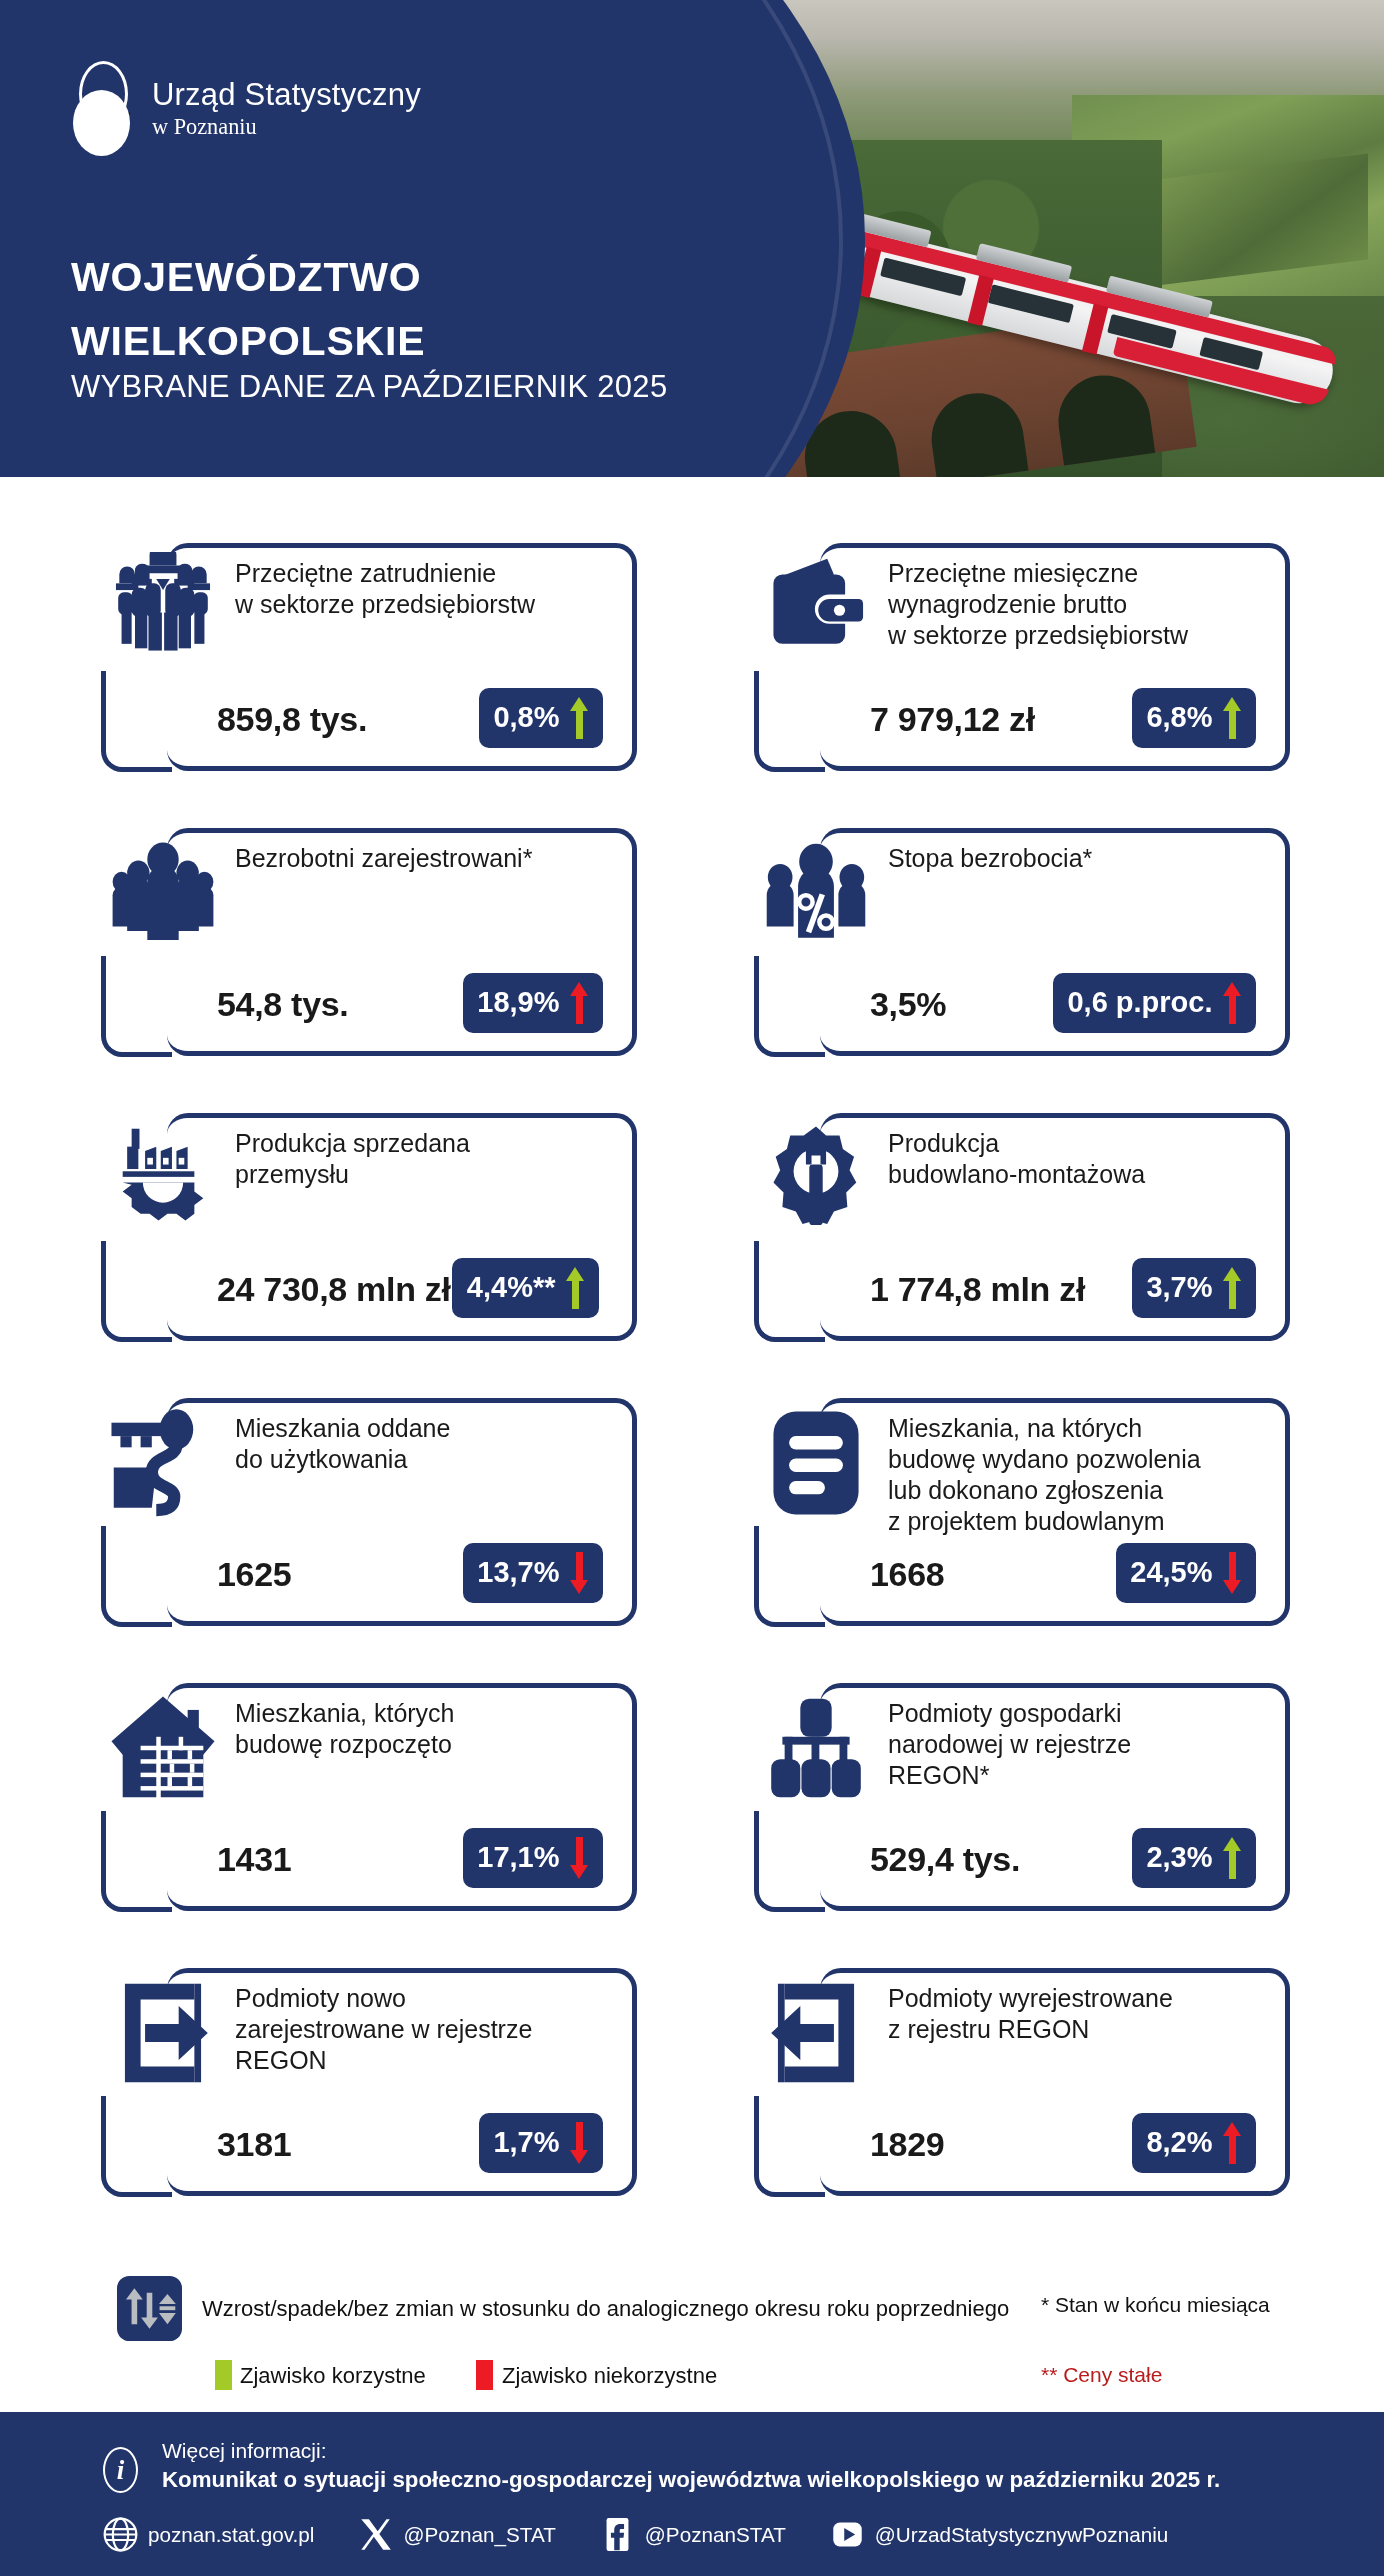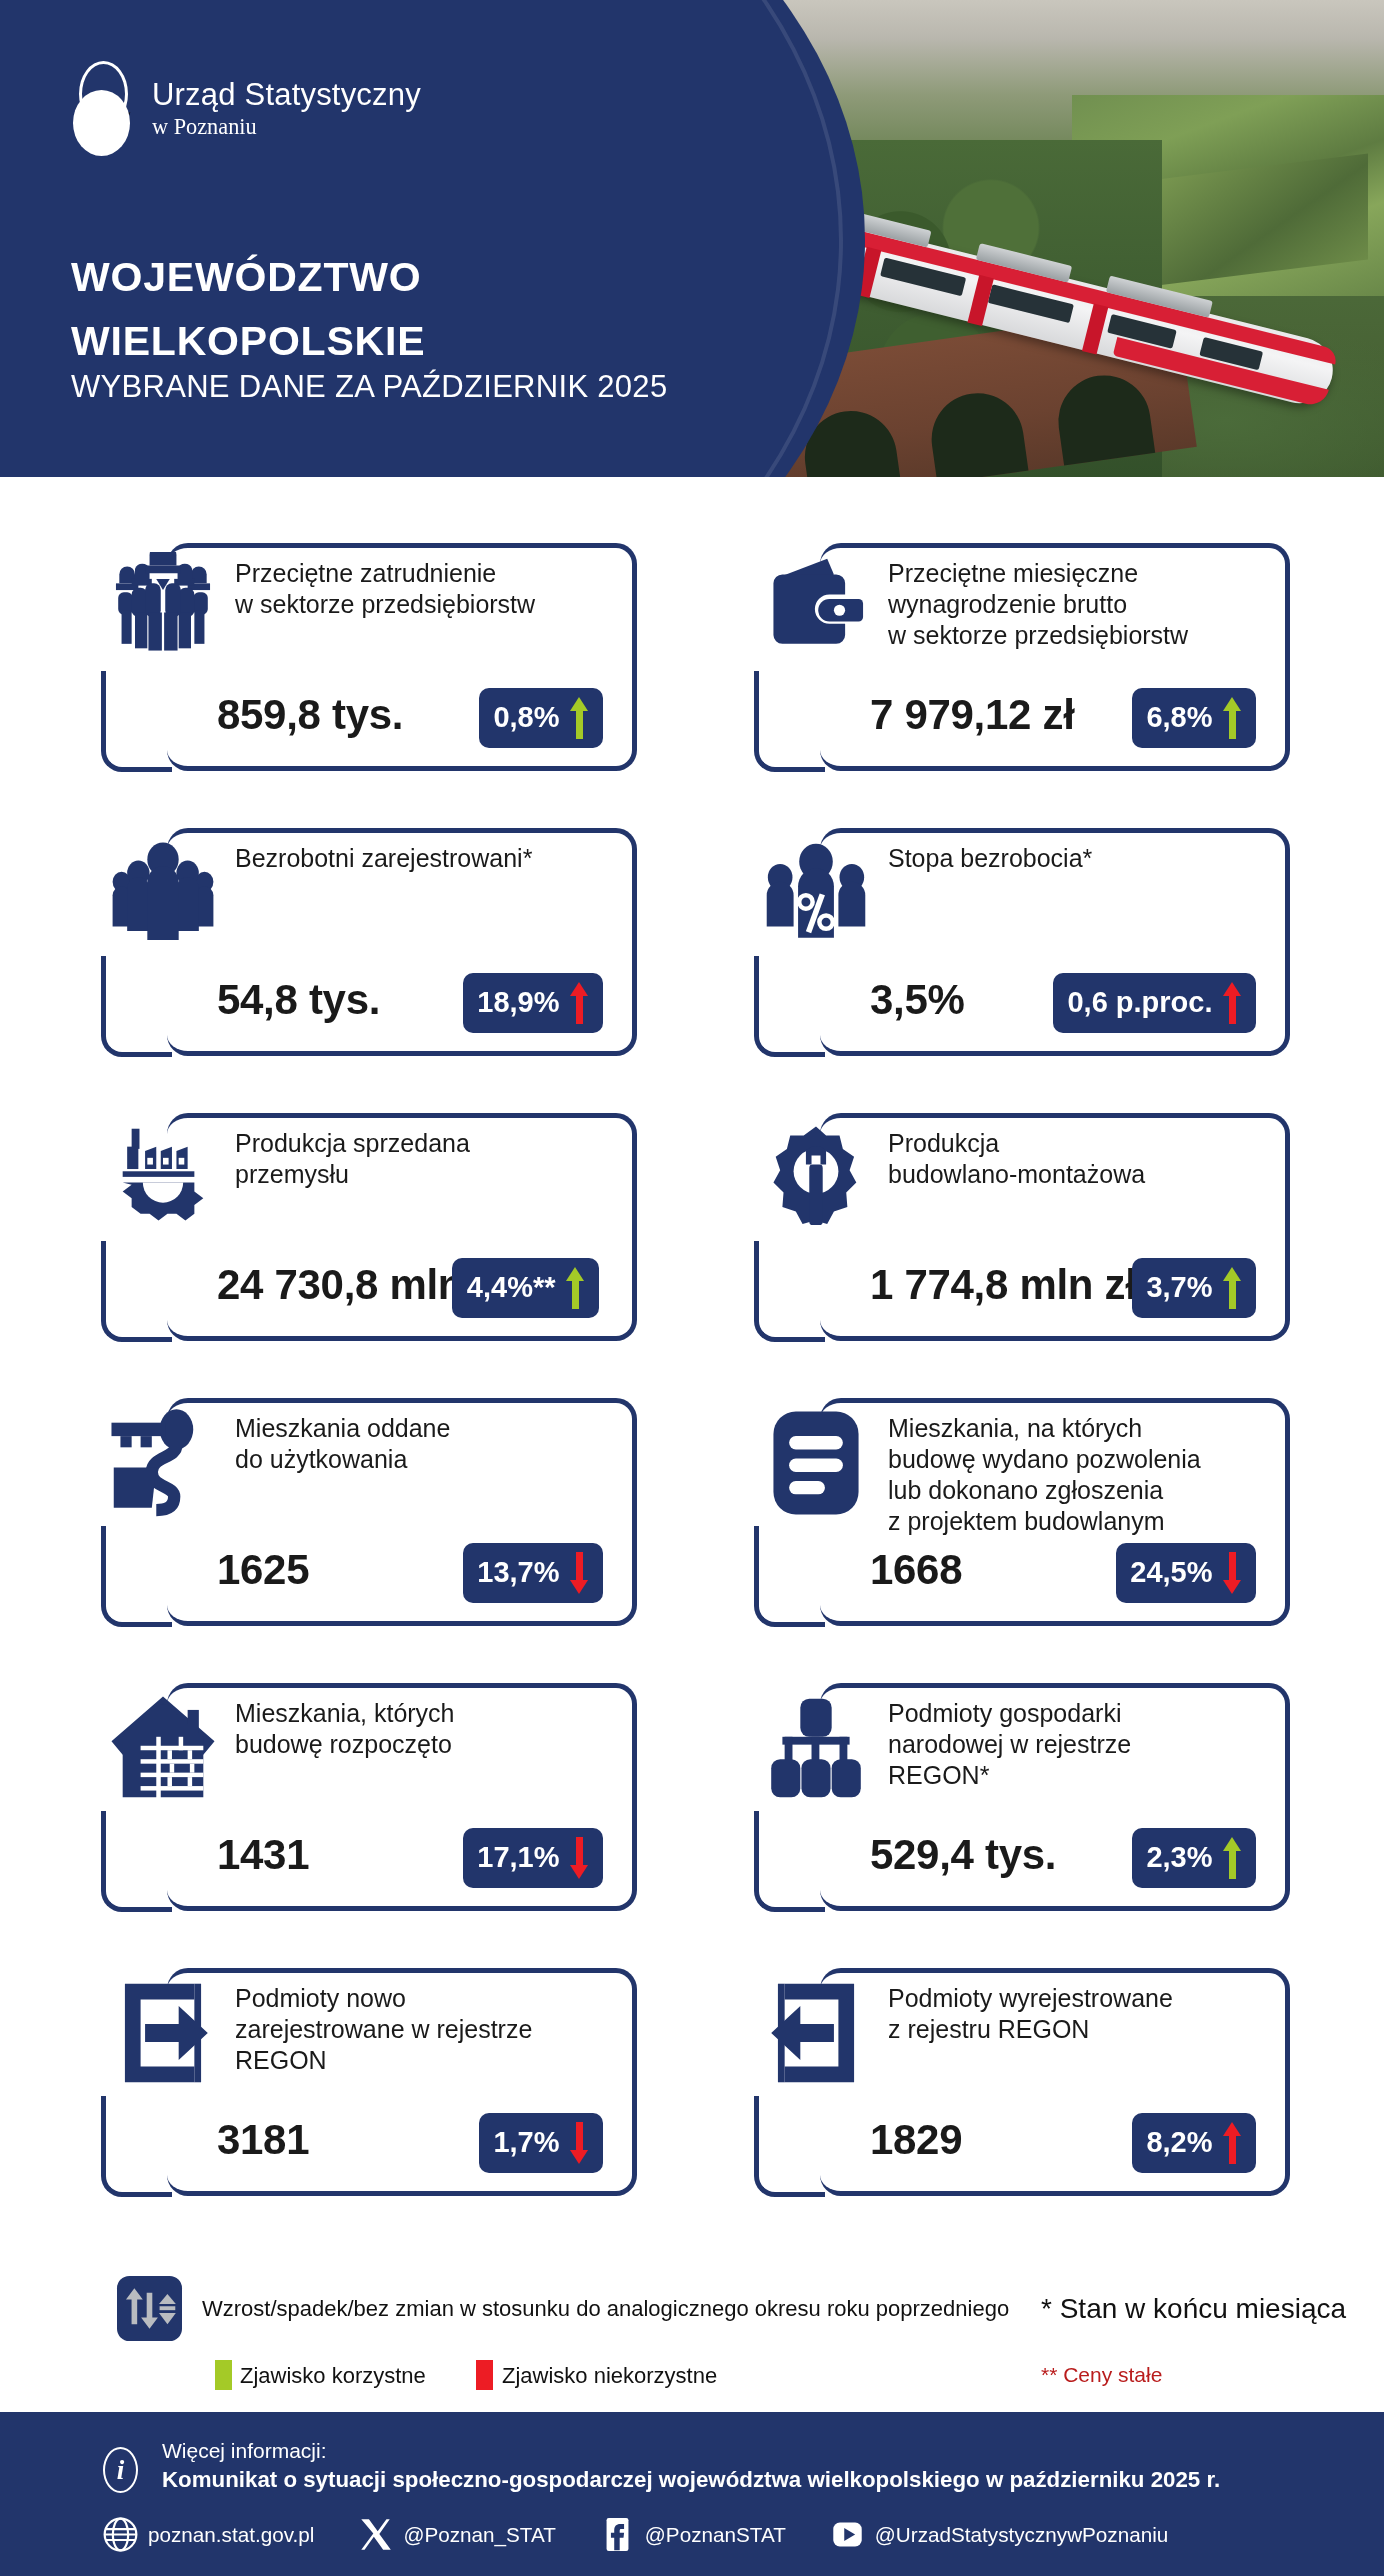--- a/index.html
+++ b/index.html
@@ -148,21 +148,21 @@
   }
   .card-icon svg { width:100%; height:100%; display:block; fill:#22356b; }
 
   .card-label {
     position:absolute; left:134px; top:27px; right:31px;
     font-size:25px; line-height:1.24; color:#1a1a1a; font-weight:400;
     white-space:pre-line;
   }
   .card-value {
     position:absolute; left:116px; bottom:32px;
-    font-size:42px; font-weight:700; color:#1a1a1a; letter-spacing:-0.3px;
+    font-size:34px; font-weight:700; color:#1a1a1a; letter-spacing:-0.3px;
   }
 
   .badge {
     position:absolute; right:34px; bottom:23.5px;
     min-width:109px; height:60px;
     background:#22356b; border-radius:10px;
     display:flex; align-items:center; justify-content:center; gap:10px;
     padding:0 14.5px;
   }
   .badge.wide { min-width:168px; }
@@ -189,21 +189,21 @@
     background:#22356b; border-radius:12.3px;
   }
   .leg-icon svg { width:100%; height:100%; }
   .leg-main {
     position:absolute; left:194px; top:32px; font-size:22px; color:#111;
   }
   .leg-sw1 { position:absolute; left:207px; top:96px; width:17px; height:30px; background:#a4ca27; }
   .leg-t1  { position:absolute; left:232px; top:99px; font-size:22px; color:#111; }
   .leg-sw2 { position:absolute; left:468px; top:96px; width:17px; height:30px; background:#ed1c24; }
   .leg-t2  { position:absolute; left:494px; top:99px; font-size:22px; color:#111; }
-  .leg-n1  { position:absolute; left:1033px; top:29px; font-size:28px; color:#111; }
+  .leg-n1  { position:absolute; left:1033px; top:29px; font-size:21px; color:#111; }
   .leg-n2  { position:absolute; left:1033px; top:99px; font-size:21px; color:#b91c1c; }
 
   
   .footer { position:absolute; left:0; top:2412px; width:1385px; height:164px; background:#22356b; }
   .f-info-icon {
     position:absolute; left:103px; top:35px; width:35px; height:46px;
     border:2.8px solid #fff; border-radius:50%;
     display:flex; align-items:center; justify-content:center;
     color:#fff; font-size:27px; font-weight:700; font-style:italic;
     font-family:"Liberation Serif", serif;

